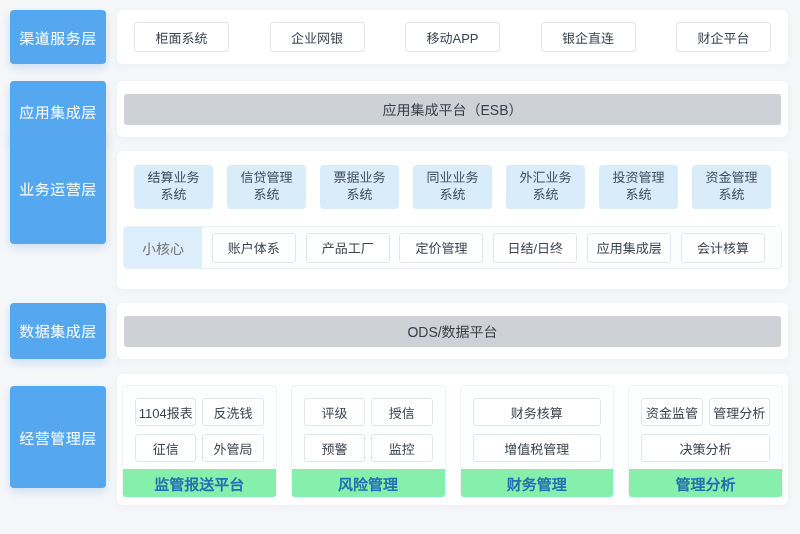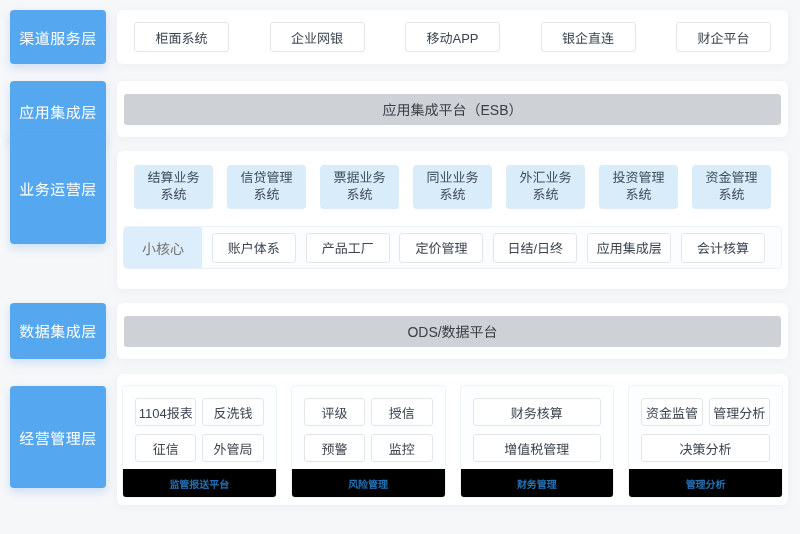--- a/index.html
+++ b/index.html
@@ -78,22 +78,22 @@
     overflow:hidden;
   }
   .group-body{
     flex:1; padding:12px 12px 0;
     display:grid; grid-template-columns:1fr 1fr; gap:8px 6px;
     align-content:start;
   }
   .group-body .small-box{ height:28px; }
   .span2{ grid-column:1 / span 2; }
   .group-footer{
-    height:28px; background:#000000;
-    color:#2470b3; font-size:10px; font-weight:600;
+    height:28px; background:#86efac;
+    color:#2470b3; font-size:15px; font-weight:600;
     display:flex; align-items:center; justify-content:center;
   }
 </style>
 </head>
 <body>
 
 <div class="stage">
 
   <div class="layer-label" style="top:10px;height:54px;">渠道服务层</div>
   <div class="row-panel channel-row">

